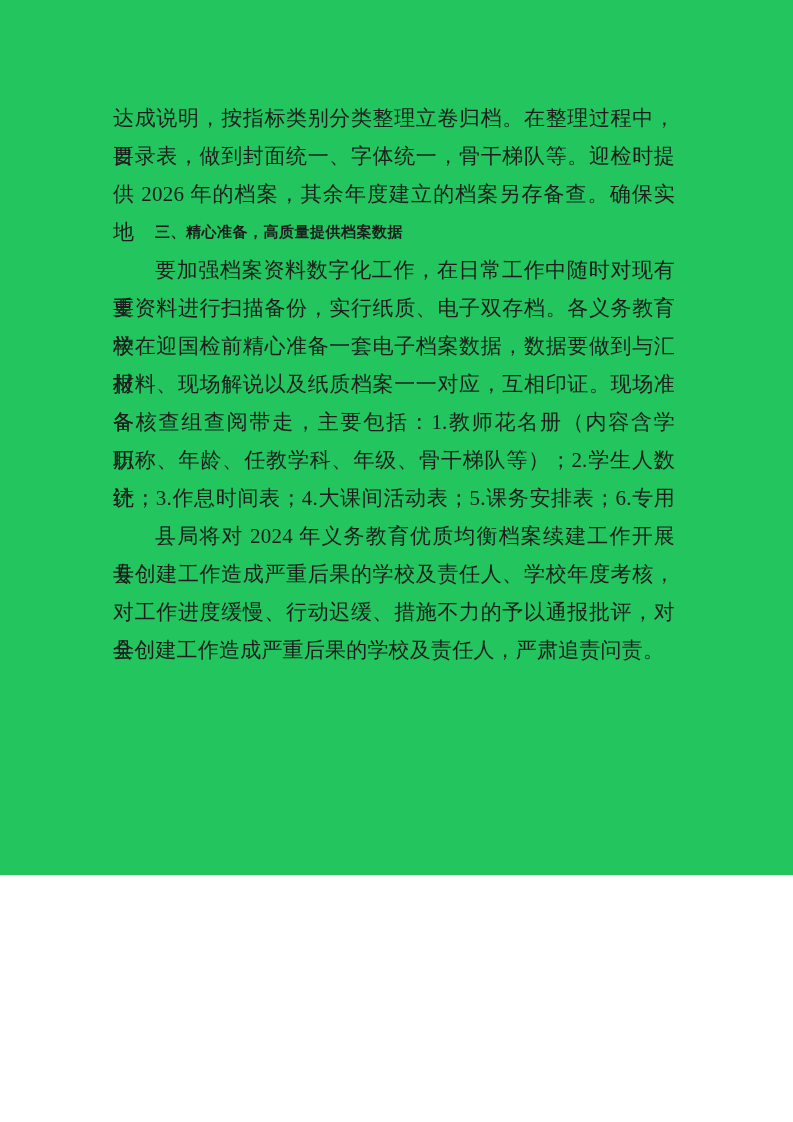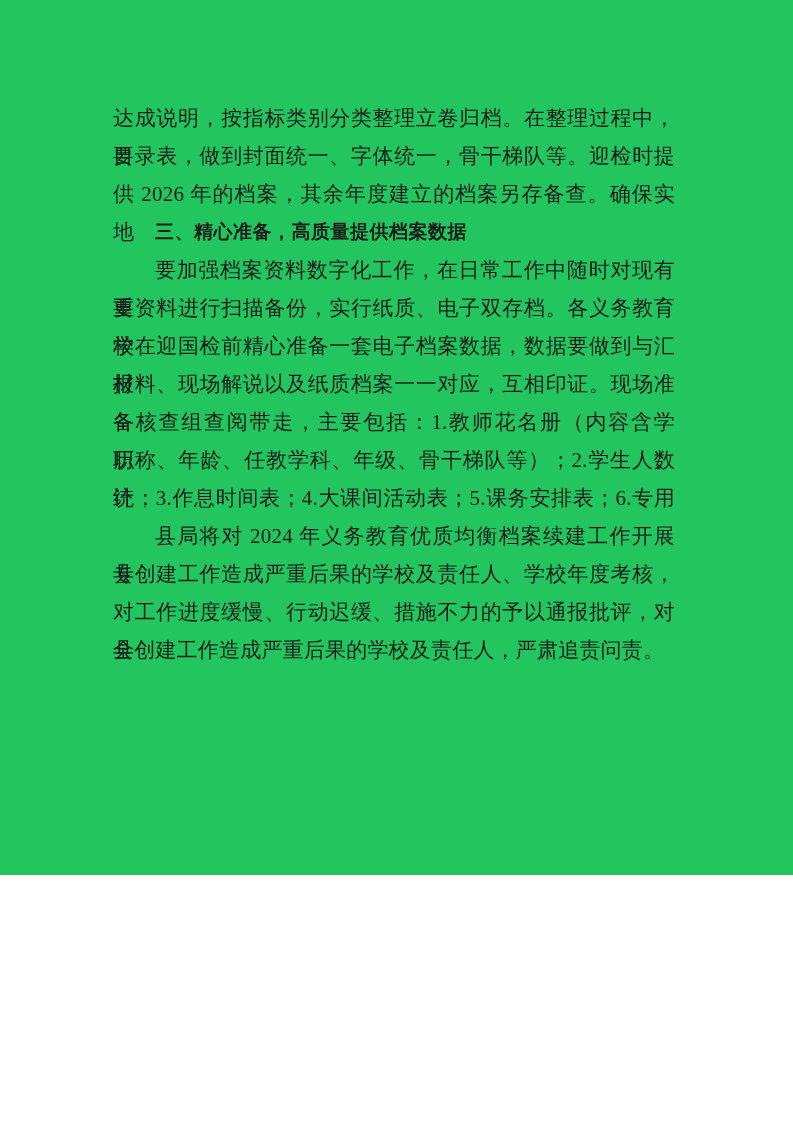--- a/index.html
+++ b/index.html
@@ -35,21 +35,21 @@
     white-space: normal;
     text-align: justify;
     text-align-last: justify;
   }
   .line.indent {
     text-indent: 42px;
   }
   .line.heading {
     font-family: Liberation Serif, serif;
     font-weight: bold;
-    font-size: 19px;
+    font-size: 15px;
     letter-spacing: 0.5px;
   }
   .footer {
     position: absolute;
     left: 119px;
     top: 1000px;
     height: 32px;
     line-height: 32px;
     font-size: 21px;
     letter-spacing: 3px;

